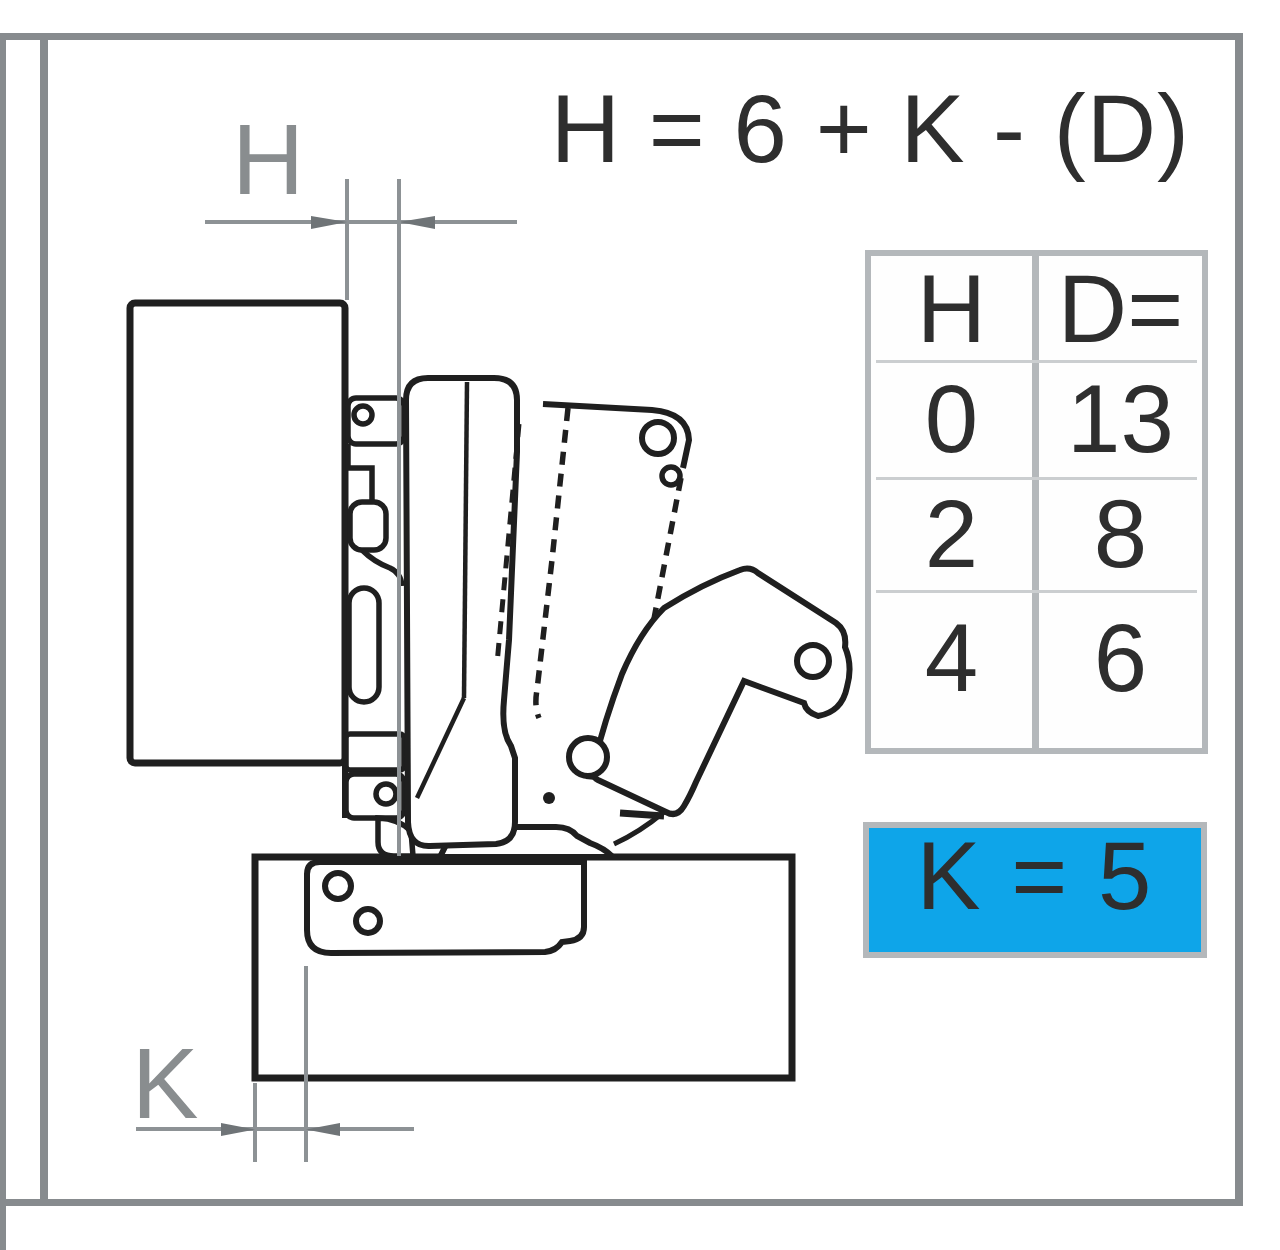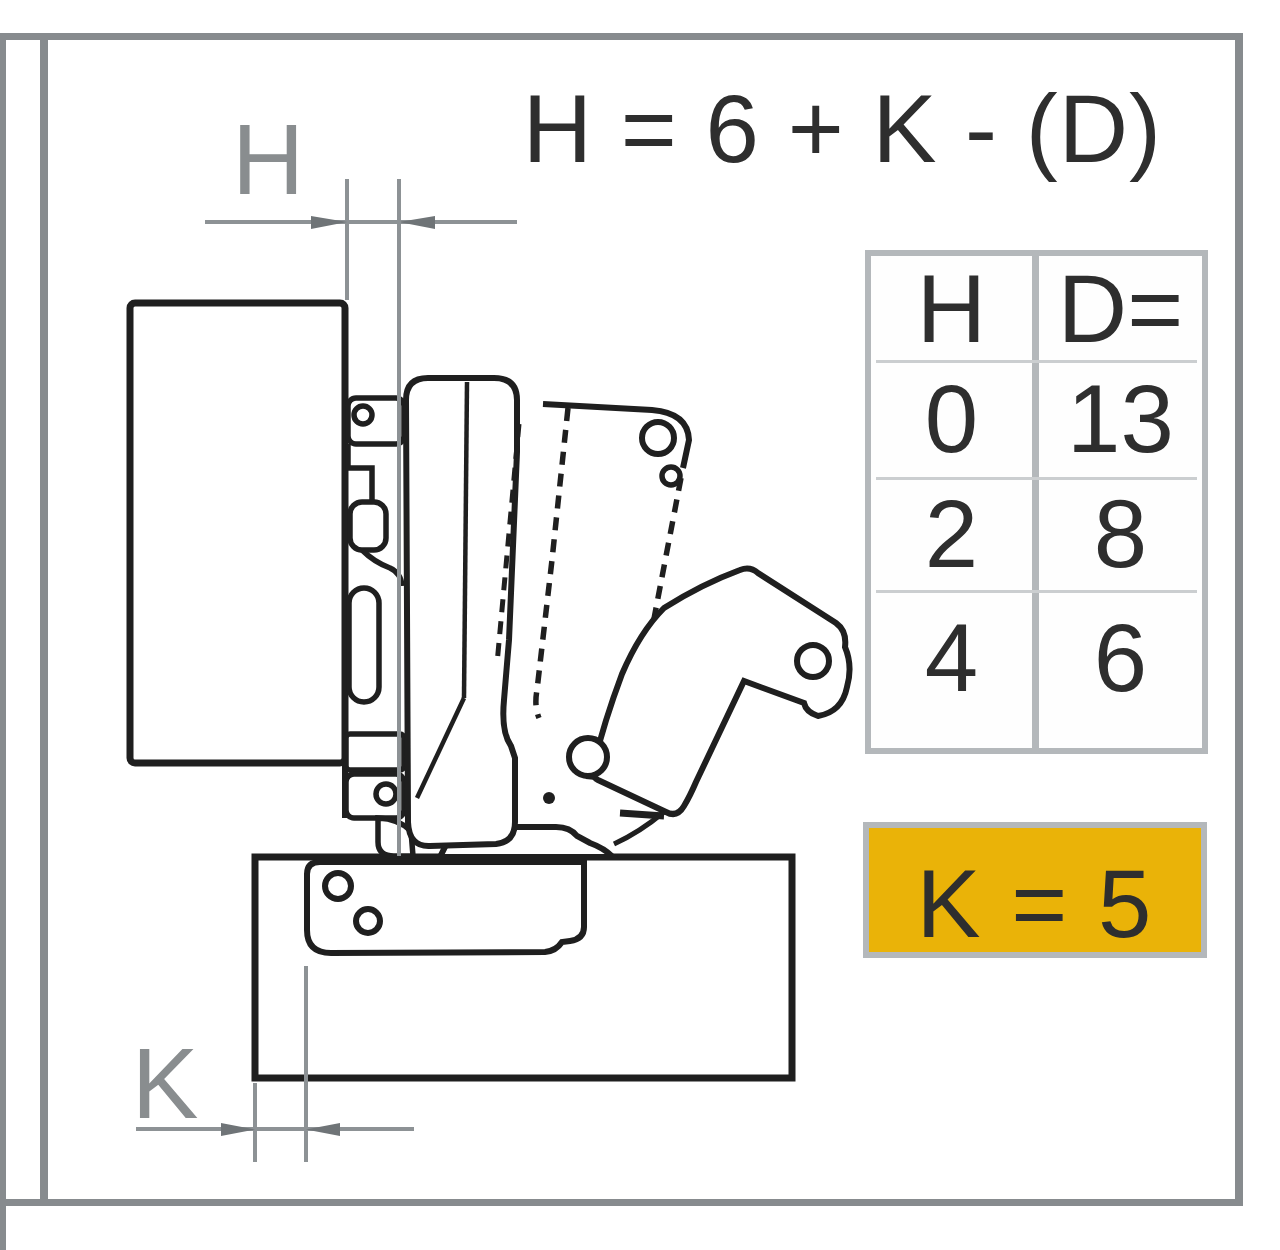--- a/index.html
+++ b/index.html
@@ -14,42 +14,42 @@
     --bg:#ffffff;
   }
   html,body{margin:0;padding:0;}
   body{
     width:1280px;height:1250px;position:relative;background:var(--bg);
     font-family:"Liberation Sans", sans-serif;overflow:hidden;
   }
   #stage{position:absolute;left:0;top:0;width:1280px;height:1250px;}
   svg{position:absolute;left:0;top:0;}
   .formula{
-    position:absolute;left:512px;top:74px;width:650px;height:120px;
+    position:absolute;left:540px;top:74px;width:650px;height:120px;
     font-size:96px;line-height:110px;color:var(--text);text-align:right;
     letter-spacing:1px;white-space:nowrap;
   }
   .spec-table{
     position:absolute;left:865px;top:250px;width:343px;height:504px;
     border:6px solid var(--tborder);background:#fefefe;box-sizing:border-box;
   }
   .spec-inner{position:relative;width:100%;height:100%;}
   .col-divider{position:absolute;left:161px;top:0;bottom:0;width:7px;background:var(--tborder);}
   .hline{position:absolute;left:5px;right:5px;height:3px;background:var(--tgrid);}
   .hline.r1{top:104px;} .hline.r2{top:221px;} .hline.r3{top:334px;}
   .cell{
     position:absolute;display:flex;align-items:center;justify-content:center;
     font-size:96px;color:var(--text);line-height:1;
   }
   .c0{left:0;width:161px;} .c1{left:168px;right:0;}
   .rh{top:2px;height:102px;} .ra{top:107px;height:112px;} .rb{top:224px;height:108px;} .rc{top:337px;height:130px;}
   .k-box{
     position:absolute;left:863px;top:822px;width:344px;height:136px;
-    border:6px solid var(--tborder);background:#eab308;box-sizing:border-box;
-    display:flex;align-items:flex-end;justify-content:center;
+    border:6px solid var(--tborder);background:#0ea5e9;box-sizing:border-box;
+    display:flex;align-items:flex-start;justify-content:center;
     font-size:96px;color:var(--text);letter-spacing:2px;line-height:1;
   }
   text.dimlabel{
     font-family:"Liberation Sans", sans-serif;font-size:100px;fill:var(--dimtext);
   }
 </style>
 </head>
 <body>
 
 <div id="stage">

